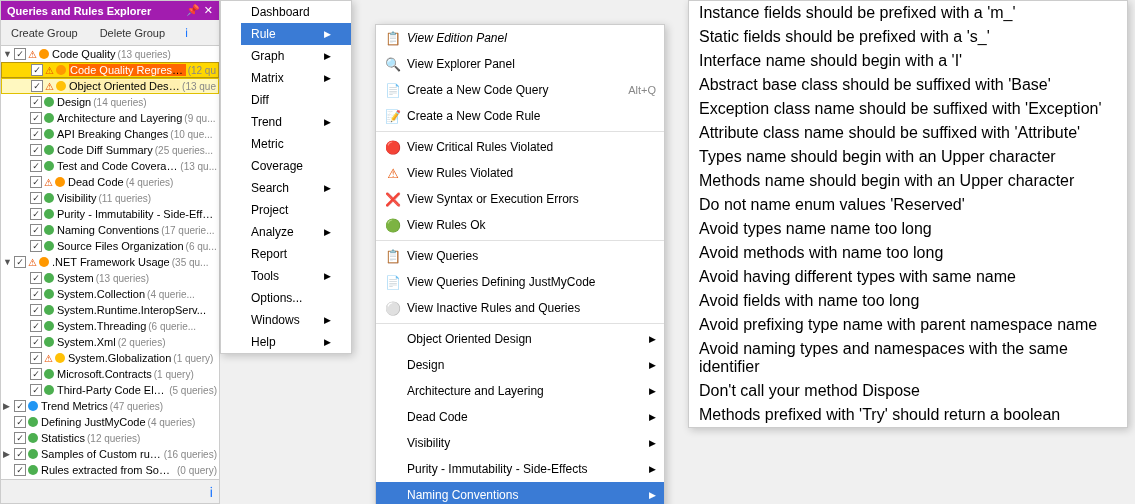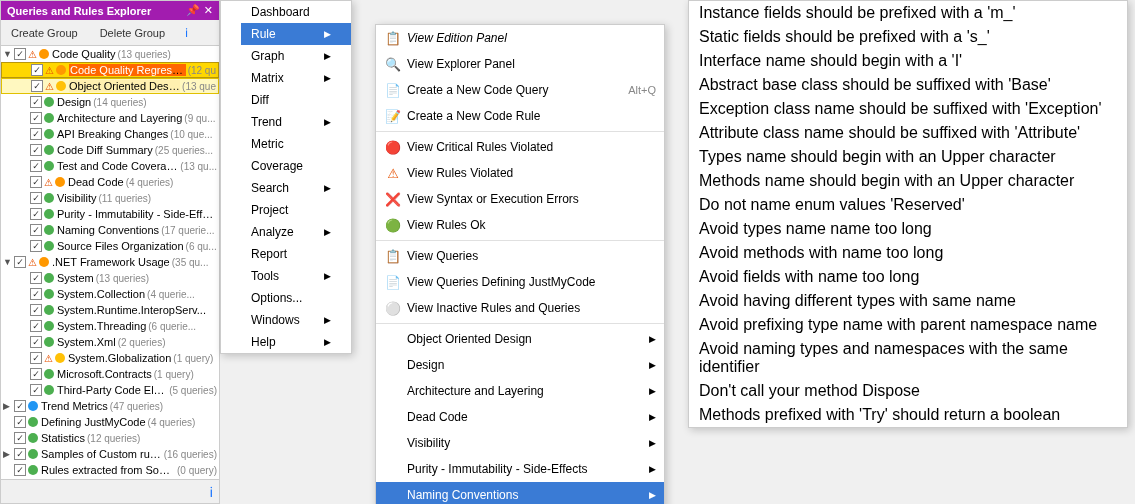--- a/index.html
+++ b/index.html
@@ -578,24 +578,24 @@
     <div class="menu-item">
       <span>Do not name enum values 'Reserved'</span>
     </div>
     <div class="menu-item">
       <span>Avoid types name name too long</span>
     </div>
     <div class="menu-item">
       <span>Avoid methods with name too long</span>
     </div>
     <div class="menu-item">
+      <span>Avoid having different types with same name</span>
+    </div>
+    <div class="menu-item">
       <span>Avoid fields with name too long</span>
-    </div>
-    <div class="menu-item">
-      <span>Avoid having different types with same name</span>
     </div>
     <div class="menu-item">
       <span>Avoid prefixing type name with parent namespace name</span>
     </div>
     <div class="menu-item">
       <span>Avoid naming types and namespaces with the same identifier</span>
     </div>
     <div class="menu-item">
       <span>Don't call your method Dispose</span>
     </div>

